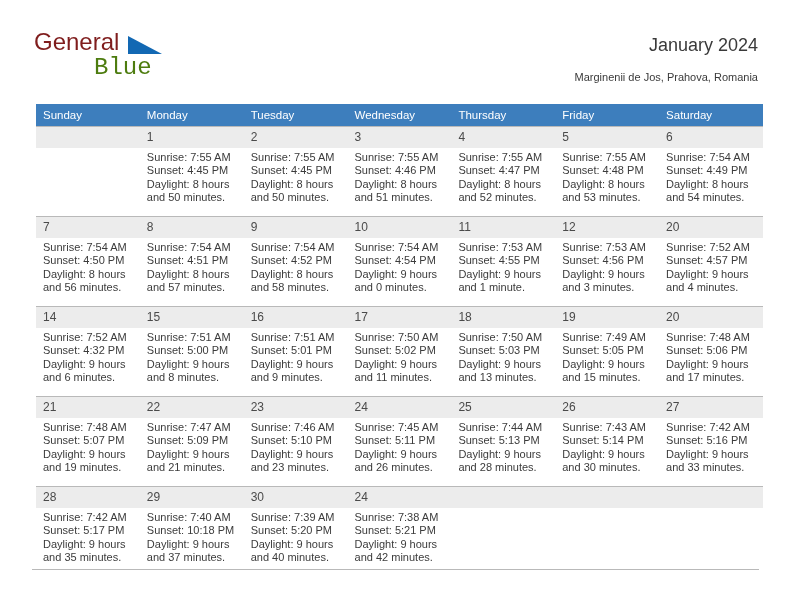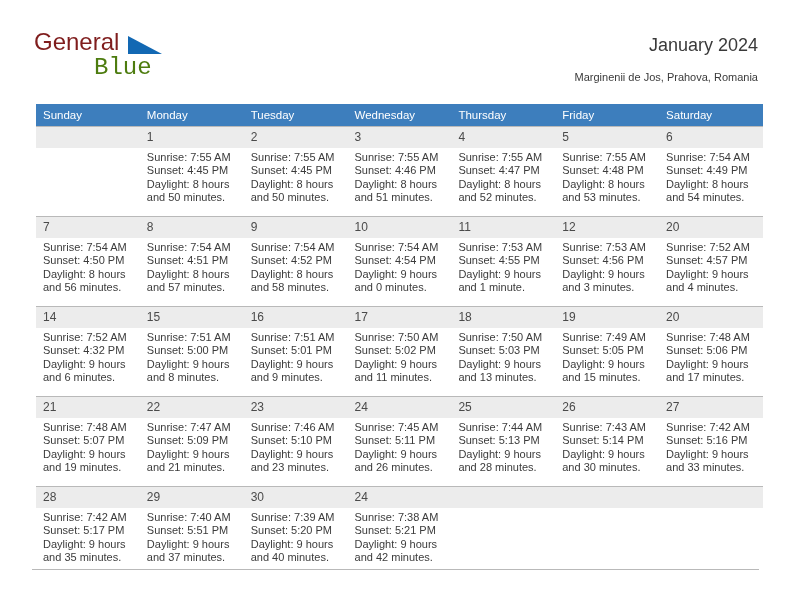--- a/index.html
+++ b/index.html
@@ -440,21 +440,21 @@
               <div>Sunrise: 7:42 AM</div>
               <div>Sunset: 5:17 PM</div>
               <div>Daylight: 9 hours</div>
               <div>and 35 minutes.</div>
             </div>
           </td>
           <td>
             <div class="daynum">29</div>
             <div class="dayinfo">
               <div>Sunrise: 7:40 AM</div>
-              <div>Sunset: 5:51 PM</div>
+              <div>Sunset: 10:18 PM</div>
               <div>Daylight: 9 hours</div>
               <div>and 37 minutes.</div>
             </div>
           </td>
           <td>
             <div class="daynum">30</div>
             <div class="dayinfo">
               <div>Sunrise: 7:39 AM</div>
               <div>Sunset: 5:20 PM</div>
               <div>Daylight: 9 hours</div>

